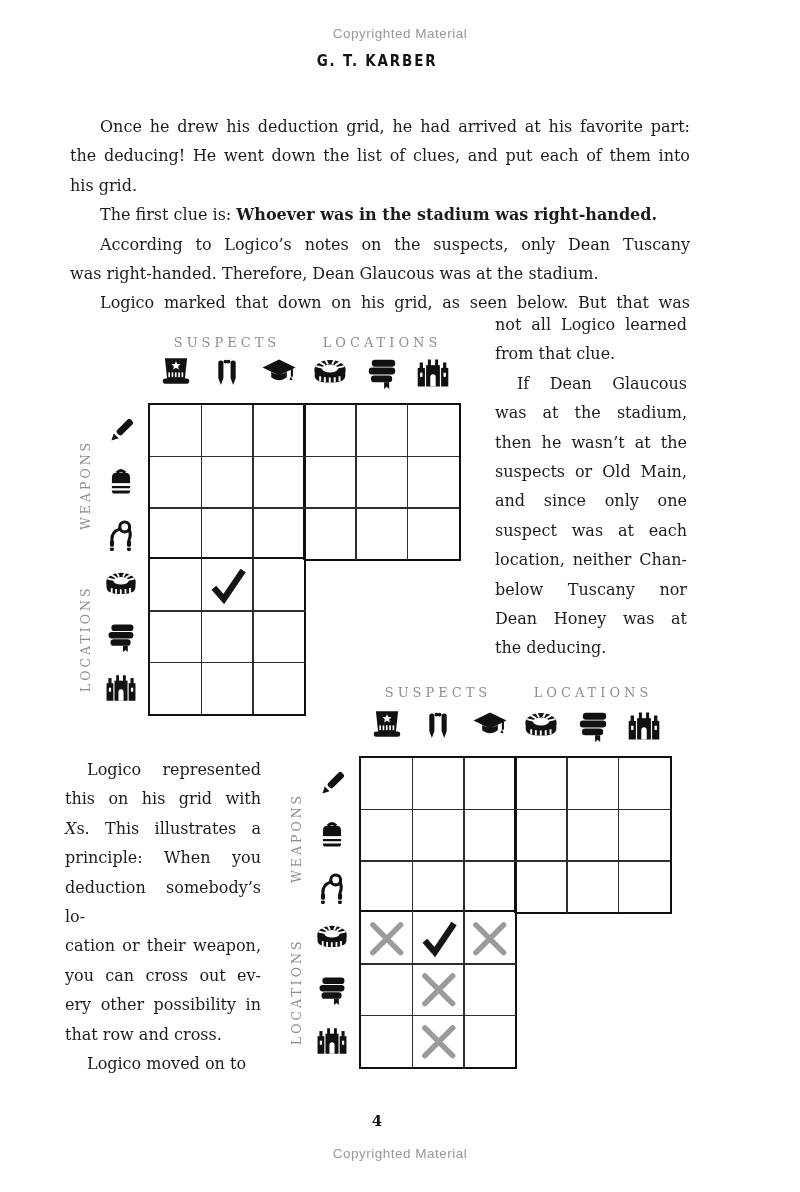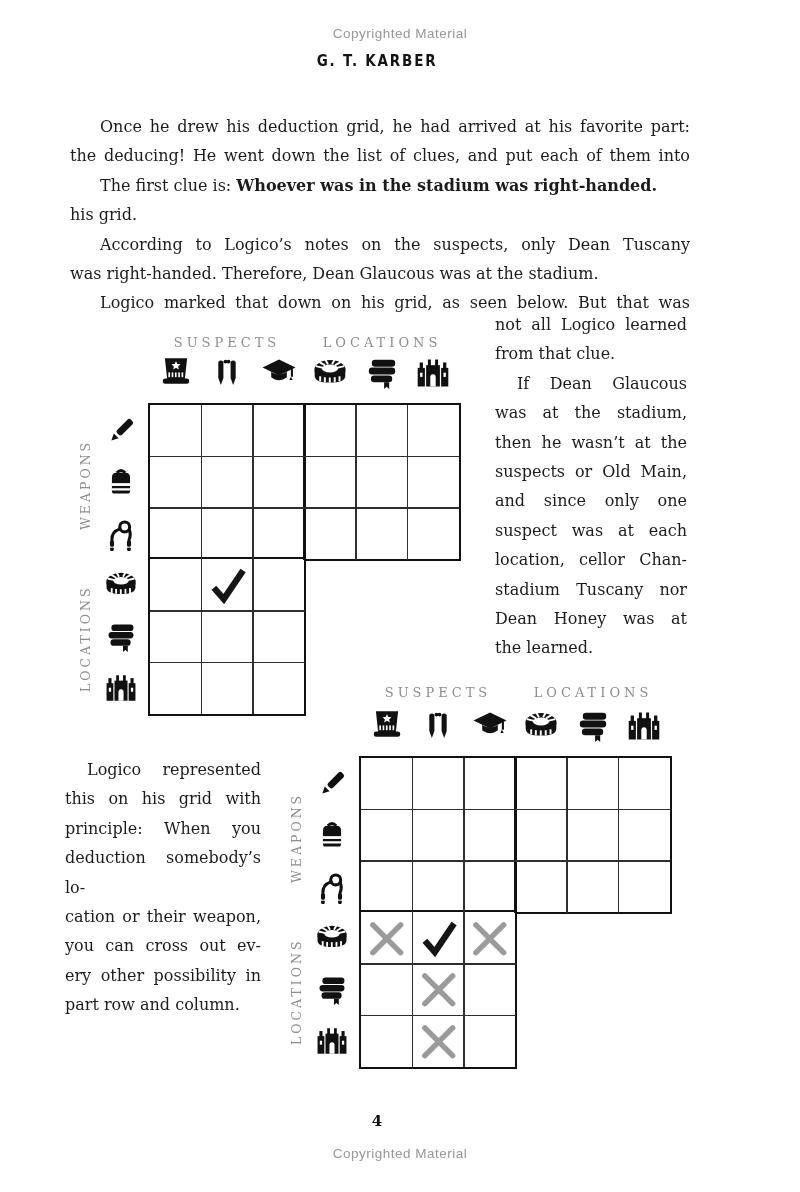--- a/index.html
+++ b/index.html
@@ -34,22 +34,22 @@
 
 <div class="page">
 
   <div class="abs copyright" style="top:26px;">Copyrighted Material</div>
 
   <div class="abs author" style="top:52px;">G. T. KARBER</div>
 
   <div class="abs textblock" style="left:58px;top:112px;width:620px;margin-left:12px;">
       <div class="tline ind jf"><span>Once he drew his deduction grid, he had arrived at his favorite part:</span></div>
       <div class="tline jf"><span>the deducing! He went down the list of clues, and put each of them into</span></div>
+      <div class="tline"><span>his grid.</span></div>
       <div class="tline ind"><span>The first clue is: </span><span class="bold">Whoever was in the stadium was right-handed.</span></div>
-      <div class="tline"><span>his grid.</span></div>
       <div class="tline ind jf"><span>According to Logico’s notes on the suspects, only Dean Tuscany</span></div>
       <div class="tline"><span>was right-handed. Therefore, Dean Glaucous was at the stadium.</span></div>
       <div class="tline ind jf"><span>Logico marked that down on his grid, as seen below. But that was</span></div>
     </div>
 
   <div class="gridwrap" id="grid1" style="left:70px;top:333px;width:410px;height:390px;">
     <div class="cg-label" style="left:157px;top:2px;">SUSPECTS</div>
     <div class="cg-label" style="left:312px;top:2px;">LOCATIONS</div>
     <div class="v-label" style="left:8px;top:74px;">WEAPONS</div>
     <div class="v-label" style="left:8px;top:228px;">LOCATIONS</div>
@@ -238,35 +238,37 @@
 
   <div class="abs textblock narrow" style="left:495px;top:310px;width:192px;">
       <div class="tline jf"><span>not all Logico learned</span></div>
       <div class="tline"><span>from that clue.</span></div>
       <div class="tline ind jf"><span>If Dean Glaucous</span></div>
       <div class="tline jf"><span>was at the stadium,</span></div>
       <div class="tline jf"><span>then he wasn’t at the</span></div>
       <div class="tline jf"><span>suspects or Old Main,</span></div>
       <div class="tline jf"><span>and since only one</span></div>
       <div class="tline jf"><span>suspect was at each</span></div>
-      <div class="tline jf"><span>location, cellor Chan-</span></div>
-      <div class="tline jf"><span>stadium Tuscany nor</span></div>
+      <div class="tline jf"><span>location, neither Chan-</span></div>
+      <div class="tline jf"><span>below Tuscany nor</span></div>
       <div class="tline jf"><span>Dean Honey was at</span></div>
-      <div class="tline"><span>the learned.</span></div>
+      <div class="tline"><span>the deducing.</span></div>
     </div>
 
   <div class="abs textblock narrow" style="left:65px;top:755px;width:196px;">
       <div class="tline ind jf"><span>Logico represented</span></div>
       <div class="tline jf"><span>this on his grid with</span></div>
+      <div class="tline jf"><span class="italic">X</span><span>s. This illustrates a</span></div>
       <div class="tline jf"><span>principle: When you</span></div>
       <div class="tline jf"><span>deduction somebody’s lo-</span></div>
       <div class="tline jf"><span>cation or their weapon,</span></div>
       <div class="tline jf"><span>you can cross out ev-</span></div>
       <div class="tline jf"><span>ery other possibility in</span></div>
-      <div class="tline"><span>part row and column.</span></div>
+      <div class="tline"><span>that row and cross.</span></div>
+      <div class="tline ind"><span>Logico moved on to</span></div>
     </div>
 
   <div class="gridwrap" id="grid2" style="left:280px;top:683px;width:410px;height:390px;">
     <div class="cg-label" style="left:158px;top:2px;">SUSPECTS</div>
     <div class="cg-label" style="left:313px;top:2px;">LOCATIONS</div>
     <div class="v-label" style="left:9px;top:77px;">WEAPONS</div>
     <div class="v-label" style="left:9px;top:231px;">LOCATIONS</div>
   <div class="icon" style="left:88.7px;top:25px;width:36px;height:36px;">
         <svg viewBox="0 0 24 24">
           <g fill="#111111">

